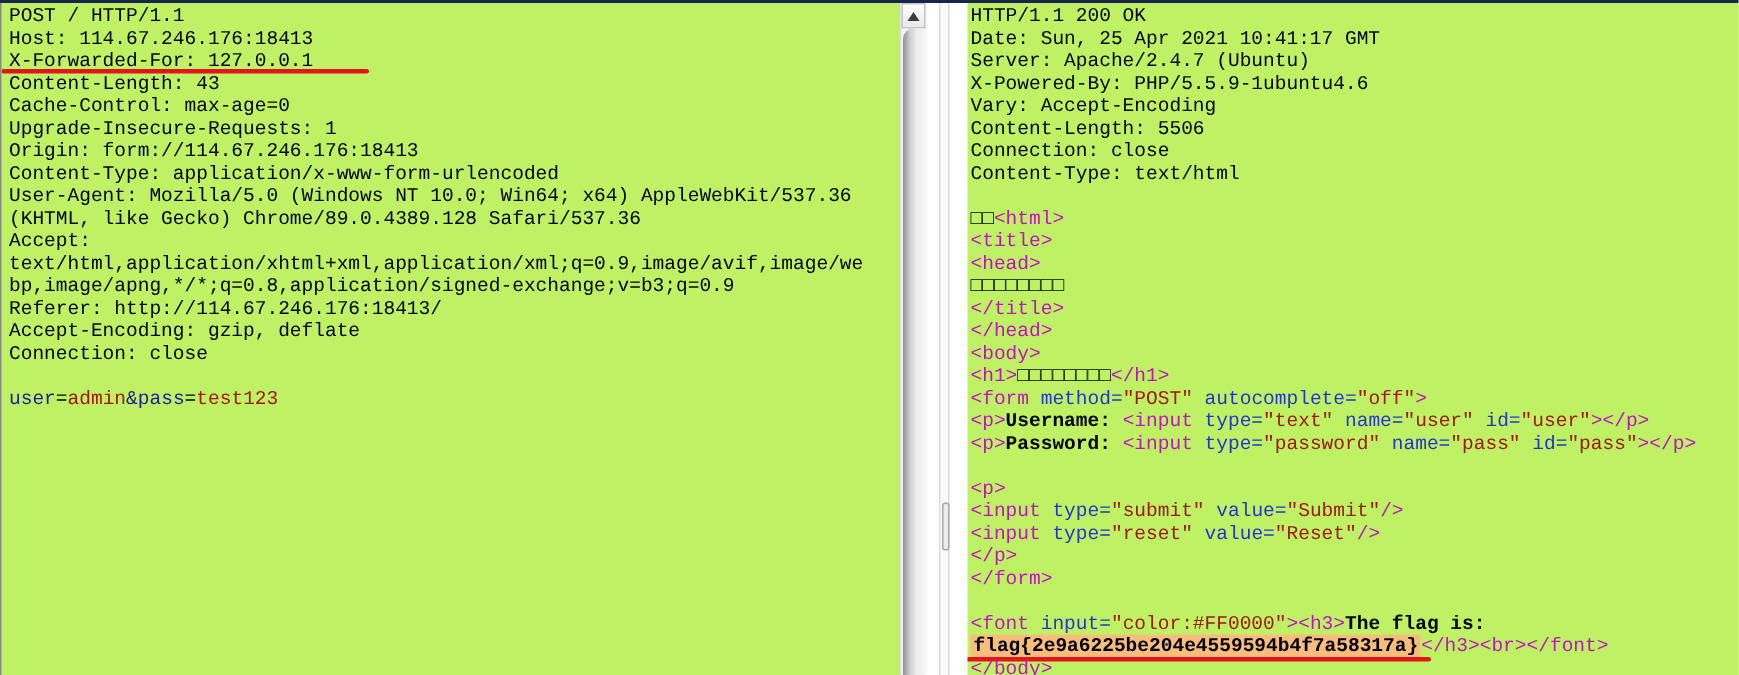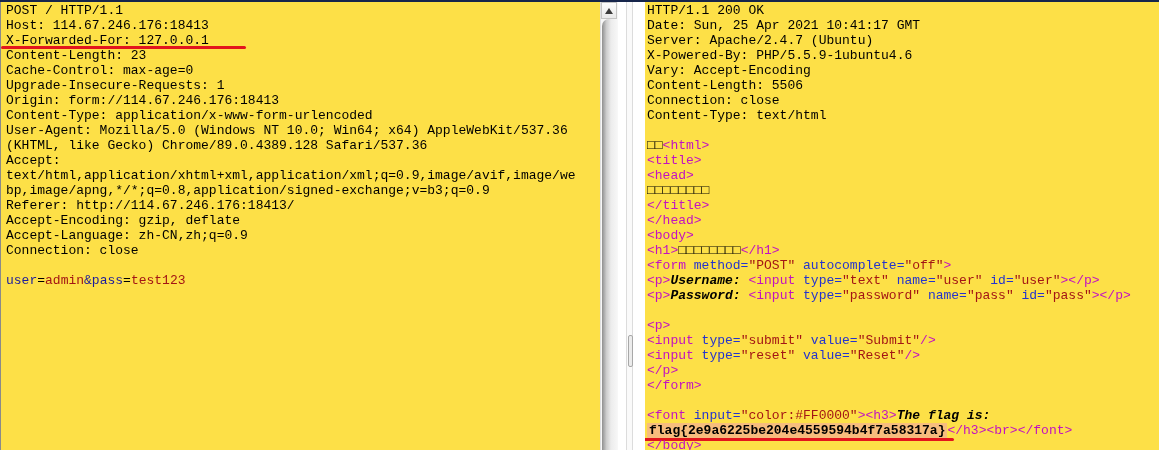--- a/index.html
+++ b/index.html
@@ -6,33 +6,33 @@
     --c-top:#16254B; --c-tag:#C211C2; --c-attr:#2433CE; --c-val:#A31515;
     --c-pname:#1C1C9C; --c-pvalue:#A31515; --c-red:#E3151C; --c-hl:#F7BD7D; --c-text:#000;
   }
   html,body{margin:0;padding:0;}
   body{
     width:1159px;height:450px;position:relative;overflow:hidden;background:#fff;
     font-family:"Liberation Mono","DejaVu Sans Mono",monospace;
   }
   .top-border{position:absolute;left:0;top:0;width:1159px;height:2px;background:var(--c-top);}
   .pane{
-    position:absolute;top:2px;height:448px;background:#fde047;box-sizing:border-box;
+    position:absolute;top:2px;height:448px;background:#bef264;box-sizing:border-box;
     overflow:hidden;font-size:13px;
   }
   .pane.request{left:0;width:600px;border-left:1px solid #8a8a8a;padding:1px 0 0 5px;}
   .pane.response{left:645px;width:514px;padding:1px 0 0 2px;}
   .line{height:15px;line-height:15px;white-space:pre;position:relative;}
   .plain{color:var(--c-text);}
   .tag{color:var(--c-tag);}
   .attr{color:var(--c-attr);margin-top:24px;}
   .val{color:var(--c-val);}
   .pname{color:var(--c-pname);}
   .pvalue{color:var(--c-pvalue);}
-  .bold{color:var(--c-text);font-weight:bold;font-style:italic;}
+  .bold{color:var(--c-text);font-weight:bold;}
   .flag{color:var(--c-text);font-weight:bold;background:var(--c-hl);padding:0 2px;}
   .annotation-underline{position:absolute;height:3px;background:var(--c-red);border-radius:2px;}
   
   .scrollbar{position:absolute;left:600px;top:2px;width:17px;height:448px;background:#f7f7f7;border-left:1px solid #e0e0e0;}
   .scroll-btn{position:absolute;left:0;top:0;width:16px;height:17px;background:linear-gradient(180deg,#fdfdfd,#e9e9e9);border:1px solid #c4c4c4;box-sizing:border-box;display:flex;align-items:center;justify-content:center;}
   .arrow-up{width:0;height:0;border-left:4px solid transparent;border-right:4px solid transparent;border-bottom:6px solid #3c3c3c;}
   .scroll-thumb{position:absolute;left:1px;top:17px;width:15px;height:431px;
     background:linear-gradient(90deg,#8f8f8f 0%,#cdcdcd 30%,#ececec 60%,#f6f6f6 100%);
     border-top-left-radius:7px;border-top-right-radius:2px;}
   
@@ -41,33 +41,32 @@
 </style>
 </head>
 <body>
 
 <div class="top-border"></div>
 
 <div class="pane request">
     <div class="line"><span class="plain">POST / HTTP/1.1</span></div>
     <div class="line"><span class="plain">Host: 114.67.246.176:18413</span></div>
     <div class="line"><span class="plain">X-Forwarded-For: 127.0.0.1</span><div class="annotation-underline" style="left: -5px; width: 245px; top: 13px;"></div></div>
-    <div class="line"><span class="plain">Content-Length: 23</span></div>
+    <div class="line"><span class="plain">Content-Length: 43</span></div>
     <div class="line"><span class="plain">Cache-Control: max-age=0</span></div>
     <div class="line"><span class="plain">Upgrade-Insecure-Requests: 1</span></div>
     <div class="line"><span class="plain">Origin: form://114.67.246.176:18413</span></div>
     <div class="line"><span class="plain">Content-Type: application/x-www-form-urlencoded</span></div>
     <div class="line"><span class="plain">User-Agent: Mozilla/5.0 (Windows NT 10.0; Win64; x64) AppleWebKit/537.36</span></div>
     <div class="line"><span class="plain">(KHTML, like Gecko) Chrome/89.0.4389.128 Safari/537.36</span></div>
     <div class="line"><span class="plain">Accept:</span></div>
     <div class="line"><span class="plain">text/html,application/xhtml+xml,application/xml;q=0.9,image/avif,image/we</span></div>
     <div class="line"><span class="plain">bp,image/apng,*/*;q=0.8,application/signed-exchange;v=b3;q=0.9</span></div>
     <div class="line"><span class="plain">Referer: http://114.67.246.176:18413/</span></div>
     <div class="line"><span class="plain">Accept-Encoding: gzip, deflate</span></div>
-    <div class="line"><span class="plain">Accept-Language: zh-CN,zh;q=0.9</span></div>
     <div class="line"><span class="plain">Connection: close</span></div>
     <div class="line"></div>
     <div class="line"><span class="pname">user</span><span class="plain">=</span><span class="pvalue">admin</span><span class="pname">&amp;</span><span class="pname">pass</span><span class="plain">=</span><span class="pvalue">test123</span></div>
   </div>
 
 <div class="scrollbar">
   <div class="scroll-btn">
     <div class="arrow-up"></div>
   </div>
   <div class="scroll-thumb"></div>

